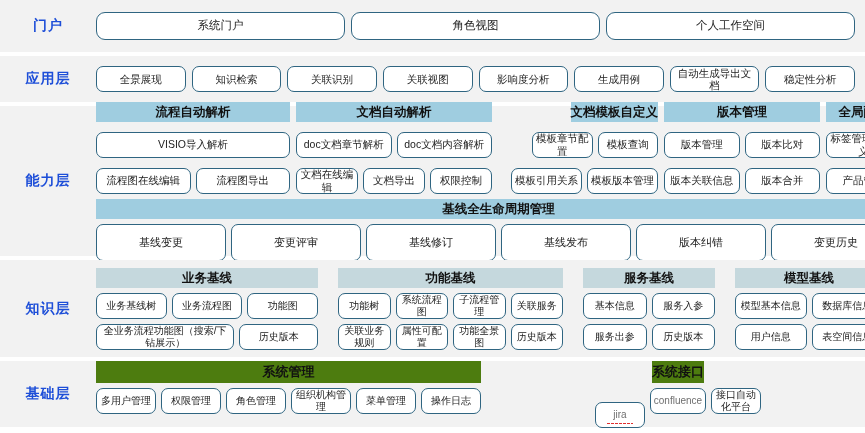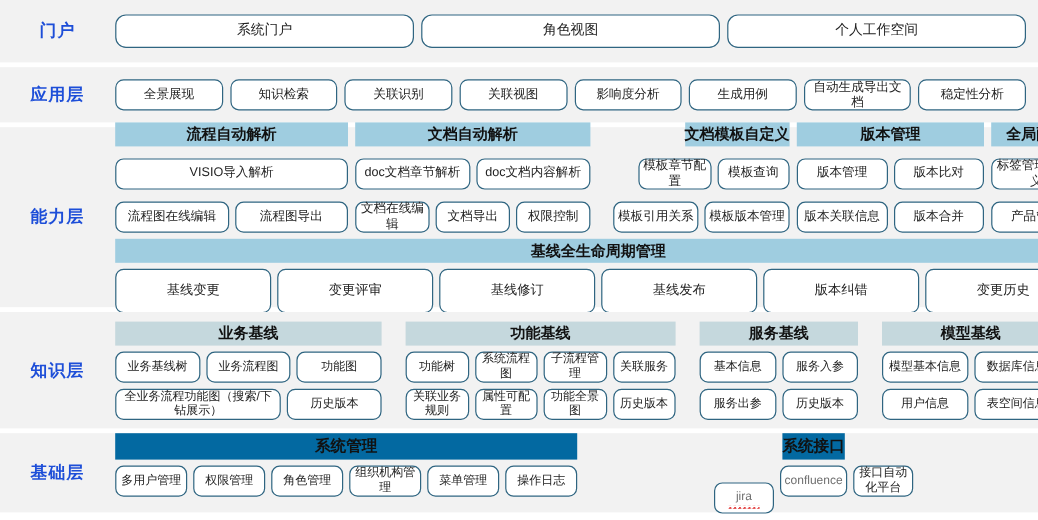--- a/index.html
+++ b/index.html
@@ -59,21 +59,21 @@
   .group-head{
     background:#9fcde0;
     color:#111;
     font-size:12.5px;
     font-weight:bold;
     text-align:center;
     height:20px;line-height:20px;
     box-sizing:border-box;
   }
   .group-head.kn{background:#c5d8dd;}
-  .group-head.base{background:#0369a1;height:22px;line-height:22px;font-size:13px;}
+  .group-head.base{background:#4d7c0f;height:22px;line-height:22px;font-size:13px;}
   .group-row{display:flex;gap:5px;}
   .group-row .tile{flex:1 1 0;height:26px;}
 
   .g-flow{flex:0 0 194px;}
   .g-doc{flex:0 0 196px;}
   .g-tpl{flex:0 0 160px;align-items:flex-end;}
   .g-ver{flex:0 0 156px;}
   .g-cfg{flex:0 0 75px;}
 
   

